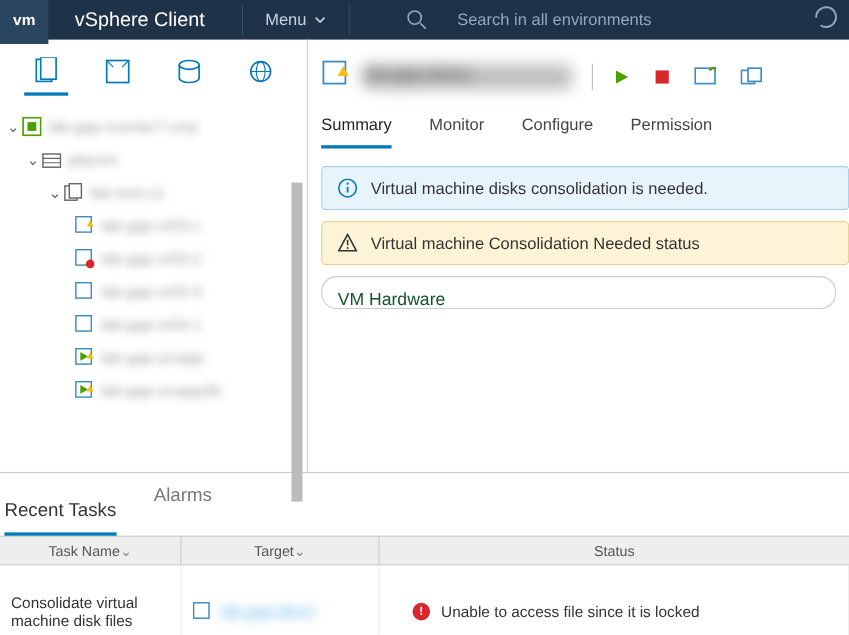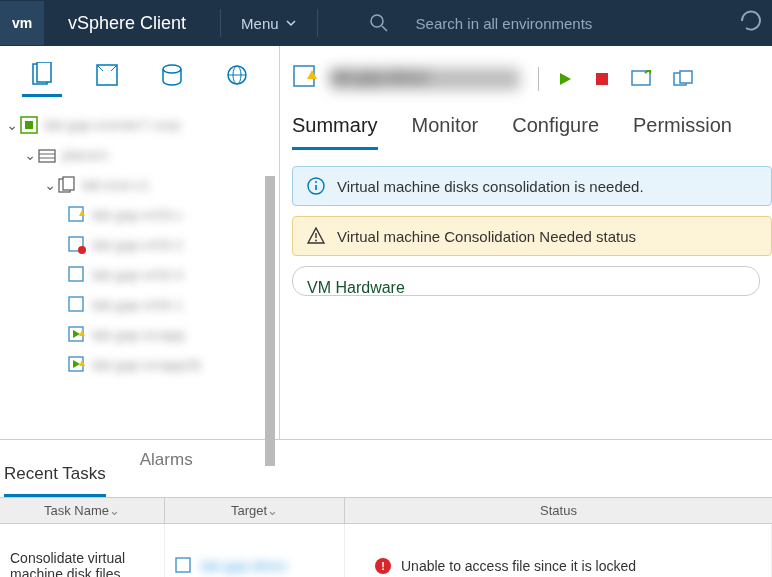--- a/index.html
+++ b/index.html
@@ -1,18 +1,18 @@
 <!DOCTYPE html>
 <html><head>
 <meta charset="utf-8">
 <style>
   * { box-sizing: border-box; margin: 0; padding: 0; font-family: -apple-system, BlinkMacSystemFont, "Segoe UI", Arial, sans-serif; }
   body { width: 772px; height: 577px; overflow: hidden; background: #fff; color: #333; }
   
-  .topbar { height: 46px; background: #1e3248; display: flex; align-items: center; color: #c7d5e2; }
+  .topbar { height: 36px; background: #1e3248; display: flex; align-items: center; color: #c7d5e2; }
   .logo-box { width: 44px; height: 44px; background: #2a4560; display: flex; align-items: center; justify-content: center; color: #fff; font-weight: 700; font-size: 14px; }
   .app-title { font-size: 18px; font-weight: 300; padding: 0 24px; color: #fff; }
   .top-sep { width: 1px; height: 28px; background: #334e66; margin: 0 10px; }
   .menu { display: flex; align-items: center; font-size: 15px; cursor: pointer; padding: 0 10px; }
   .menu svg { margin-left: 6px; }
   .search-wrap { display: flex; align-items: center; margin-left: 40px; }
   .search-input { background: transparent; border: none; color: #c7d5e2; font-size: 15px; width: 210px; outline: none; margin-left: 26px; }
   .search-input::placeholder { color: #95a8bb; }
   .refresh-wrap { margin-left: auto; padding-right: 8px; }
   
@@ -34,21 +34,21 @@
   
   .scroll-thumb { position: absolute; right: 4px; top: 130px; width: 10px; height: 290px; background: #bbb; border-radius: 0px; }
   
   .content { flex: 1; padding: 0; overflow: hidden; }
   .content-header { display: flex; align-items: center; padding: 18px 10px 6px 12px; }
   .vm-title-icon { margin-right: 12px; }
   .vm-title { filter: blur(7px); background: #bcbcbc; width: 190px; height: 22px; border-radius: 4px; }
   .title-sep { width: 1px; height: 24px; background: #bbb; margin: 0 18px; }
   .action-icons { display: flex; gap: 22px; align-items: center; }
   
-  .obj-tabs { display: flex; padding-left: 12px; margin-top: 14px; gap: 34px; font-size: 20px; color: #444; }
+  .obj-tabs { display: flex; padding-left: 12px; margin-top: 14px; gap: 34px; font-size: 15px; color: #444; }
   .obj-tab { padding-bottom: 10px; border-bottom: 3px solid transparent; cursor: pointer; }
   .obj-tab.active { border-bottom-color: #0079b8; color: #222; }
   
   .alerts { padding: 16px 0 0 12px; }
   .alert { border: 1px solid; border-radius: 4px; padding: 10px 14px; margin-bottom: 10px; display: flex; align-items: center; font-size: 15px; }
   .alert-warn { background: #fdf3d6; border-color: #e8d28a; color: #333; }
   .alert-info { background: #e7f4fb; border-color: #a1ceea; color: #333; }
   .alert svg, .alert .ico { margin-right: 12px; flex-shrink: 0; }
   
   .panel { margin: 6px 12px 0 12px; border: 1px solid #ccc; border-radius: 14px; padding: 12px 14px; font-size: 16px; color: #14532d; height: 30px; overflow: hidden; }

